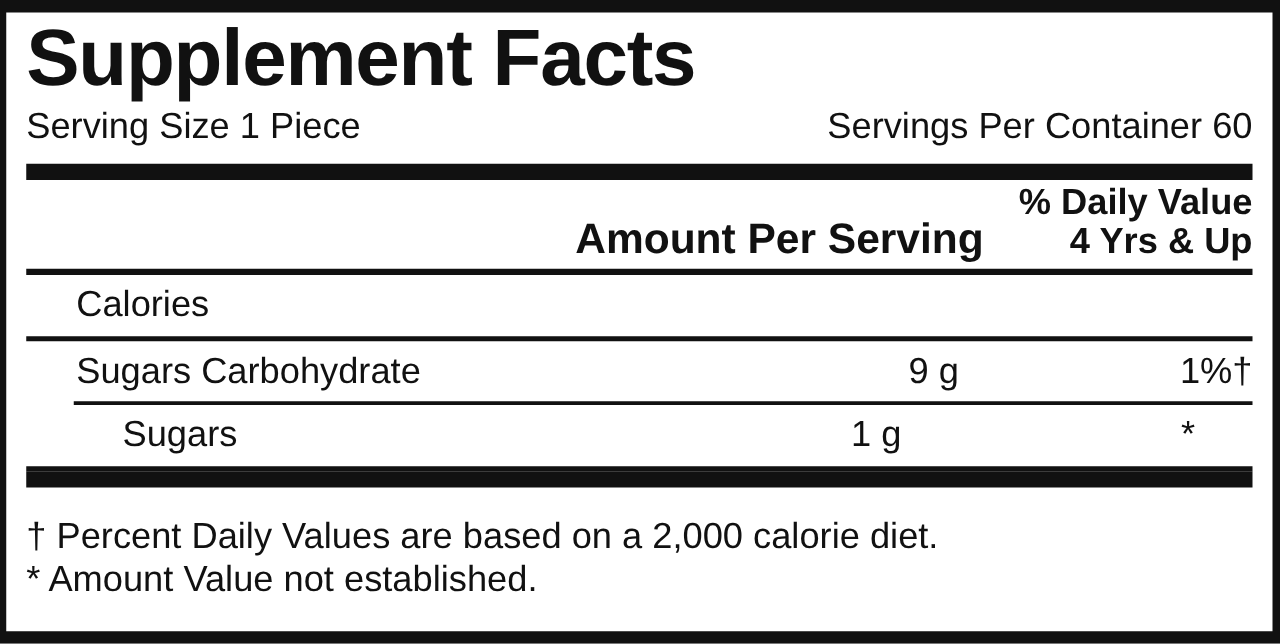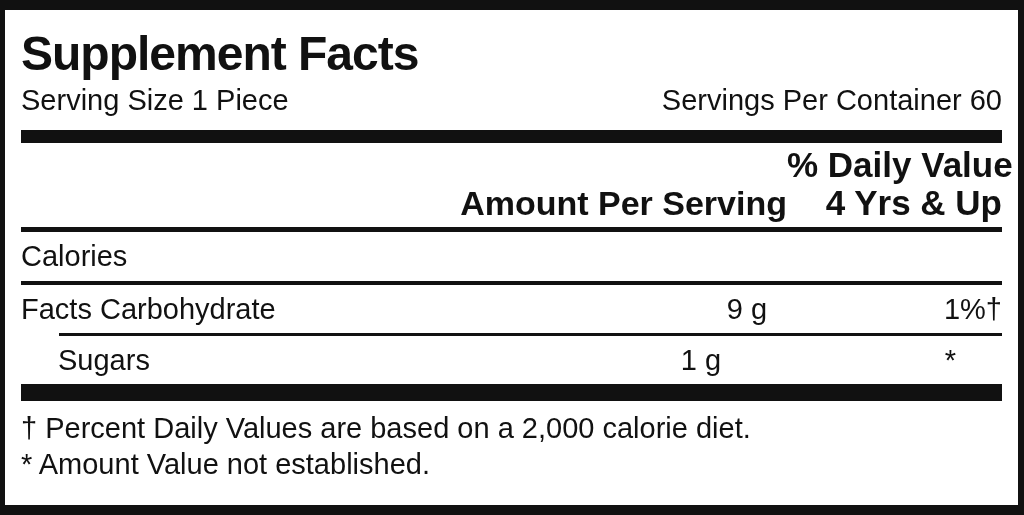--- a/index.html
+++ b/index.html
@@ -28,25 +28,25 @@
     overflow: hidden;
   }
   .inner {
     box-sizing: border-box;
     padding: 0 16px;
     display: flex;
     flex-direction: column;
     flex: 1;
   }
   .title {
-    font-size: 48px;
+    font-size: 64px;
     font-weight: bold;
     letter-spacing: -1px;
     line-height: 1.08;
-    margin-top: 18px;
+    margin-top: 2px;
     white-space: nowrap;
   }
   .serving-row {
     display: flex;
     justify-content: space-between;
     font-size: 29px;
     line-height: 1.15;
     margin-top: 4px;
     white-space: nowrap;
     gap: 17px;
@@ -70,53 +70,53 @@
   }
   .header-amount {
     margin-left: auto;
     font-size: 34px;
     line-height: 1.07;
     white-space: nowrap;
   }
   .header-dv {
     width: 215px;
     text-align: right;
-    font-size: 35px;
+    font-size: 29px;
     line-height: 1.07;
     white-space: nowrap;
   }
   .row {
     display: flex;
     align-items: baseline;
     font-size: 29px;
     line-height: 1.12;
     padding: 8px 0;
     white-space: nowrap;
   }
-  .c-label { flex: 1; }
+  .c-label { flex: 1; margin-left: 40px; }
   .row.indented .c-label { padding-left: 37px; }
   .c-amount {
     width: 230px;
     text-align: center;
   }
   .c-dv {
     width: 140px;
     text-align: right;
   }
   .row.sugars .c-dv { padding-right: 46px; }
   sub.vit-sub {
     font-size: 0.62em;
     line-height: 0;
     vertical-align: baseline;
     position: relative;
     top: 0.18em;
   }
   .footnotes {
     flex: 1;
-    padding-top: 10px;
+    padding-top: 22px;
     font-size: 29px;
     line-height: 1.22;
     white-space: nowrap;
   }
 </style>
 </head>
 <body>
 
 <div class="facts-panel">
   <div class="inner">
@@ -141,21 +141,21 @@
     <div class="sep sep-medium"></div>
 
     <div class="row">
       <span class="c-label">Calories</span>
       <span class="c-dv"></span>
     </div>
 
     <div class="sep sep-thin"></div>
 
     <div class="row">
-      <span class="c-label">Facts Carbohydrate</span>
+      <span class="c-label">Sugars Carbohydrate</span>
       <span class="c-amount">9 g</span>
       <span class="c-dv">1%†</span>
     </div>
 
     <div class="sep sep-sub"></div>
 
     <div class="row indented sugars">
       <span class="c-label">Sugars</span>
       <span class="c-amount">1 g</span>
       <span class="c-dv">*</span>

